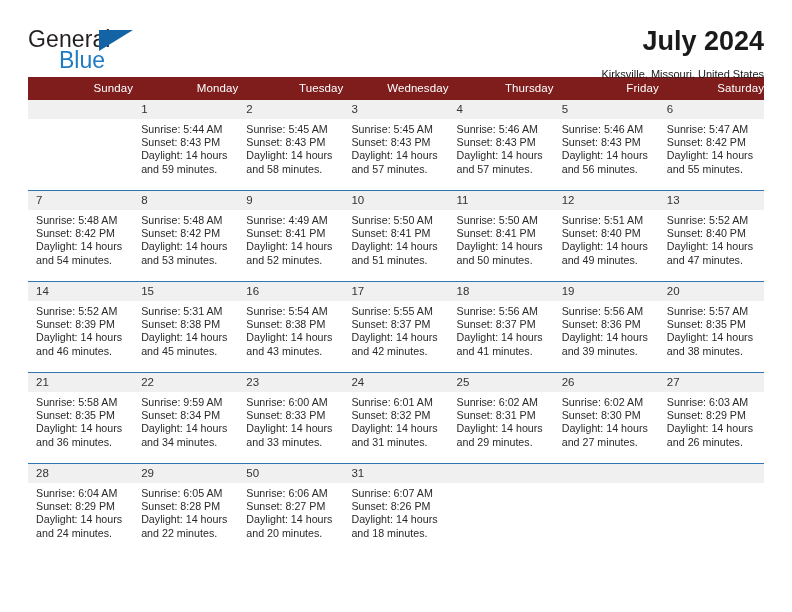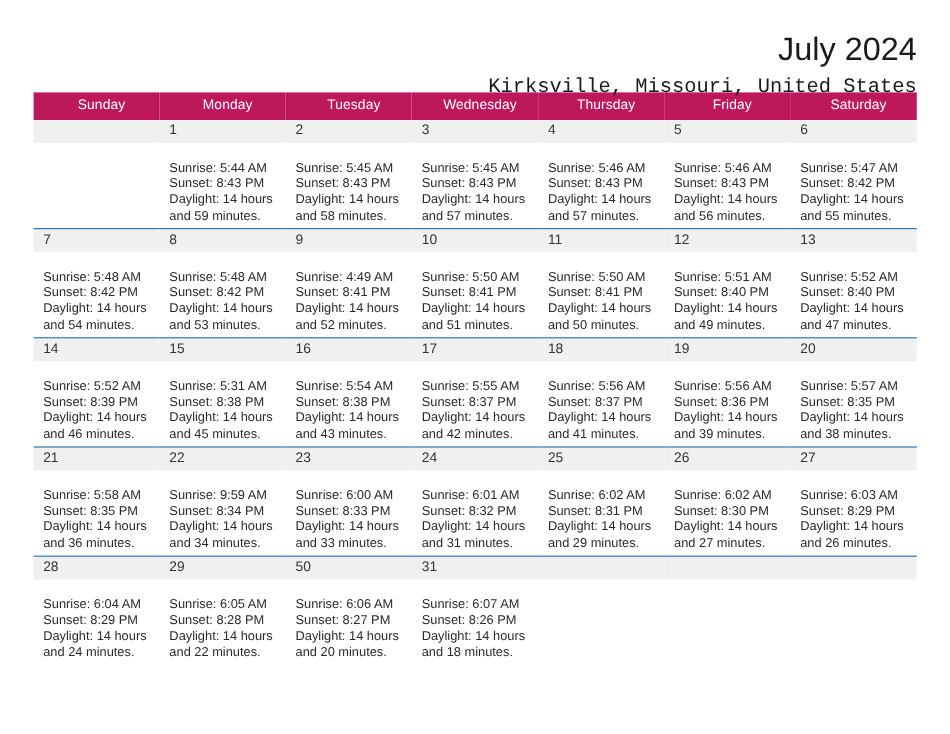--- a/index.html
+++ b/index.html
@@ -68,47 +68,46 @@
 
   .title-block {
     text-align: right;
     flex: 1 1 auto;
     padding-top: 0px;
   }
   .cal-title {
     font-size: 27px;
     color: #1a1a1a;
     line-height: 30px;
-    font-weight: 400;
+    font-weight: 700;
     white-space: nowrap;
   }
   .cal-subtitle {
-    font-size: 17px;
+    font-size: 11px;
     color: #1a1a1a;
     line-height: 18px;
     margin-top: 9px;
     white-space: nowrap;
-    font-family: Liberation Mono, monospace;
   }
 
   
   .calendar {
     width: 736px;
     border-collapse: collapse;
     table-layout: fixed;
     margin-top: 5px;
   }
   .calendar col { width: 14.2857%; }
 
   thead th {
-    background: #be185d;
+    background: #7f1d1d;
     color: #ffffff;
     font-size: 11.5px;
     font-weight: normal;
-    text-align: center;
+    text-align: right;
     padding: 5px 0 6px 8px;
     height: 19px;
     box-sizing: border-box;
     letter-spacing: 0.1px;
   }
 
   .week-row td {
     vertical-align: top;
     padding: 0;
     border-top: 1px solid #3075b4;
@@ -121,37 +120,42 @@
     height: 19px;
     line-height: 19px;
     font-size: 11.5px;
     color: #333333;
     padding-left: 8px;
     box-sizing: border-box;
   }
   .daynum.empty { color: transparent; }
 
   .details {
-    padding: 15px 8px 0 8px;
+    padding: 4px 8px 0 8px;
     font-size: 10.7px;
     line-height: 13.2px;
     color: #2a2a2a;
   }
   .details div { white-space: nowrap; }
 
   td.blank .daynum { background: #f0f0f0; }
   td.blank .details { visibility: hidden; }
 </style>
 </head>
 <body>
 
 <div class="page">
 
   <div class="header">
 
+    <div class="logo">
+      <span class="logo-general">General</span>
+      <span class="logo-triangle"></span>
+      <span class="logo-blue">Blue</span>
+    </div>
 
     <div class="title-block">
       <div class="cal-title">July 2024</div>
       <div class="cal-subtitle">Kirksville, Missouri, United States</div>
     </div>
 
   </div>
 
   <table class="calendar">
     <colgroup>

